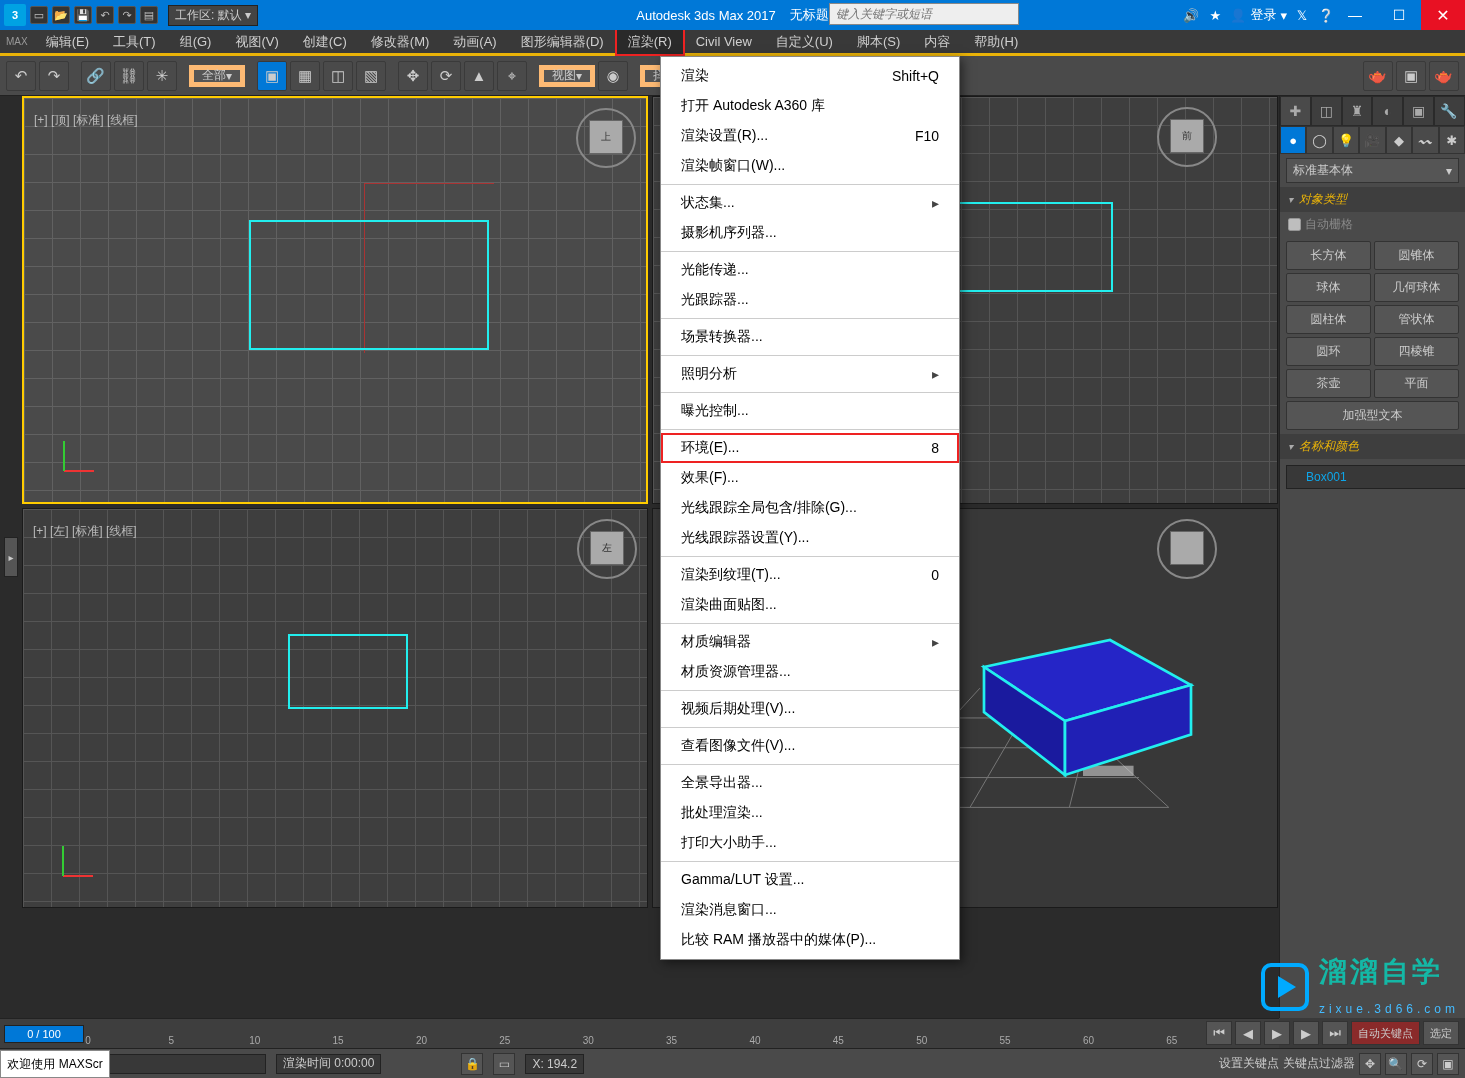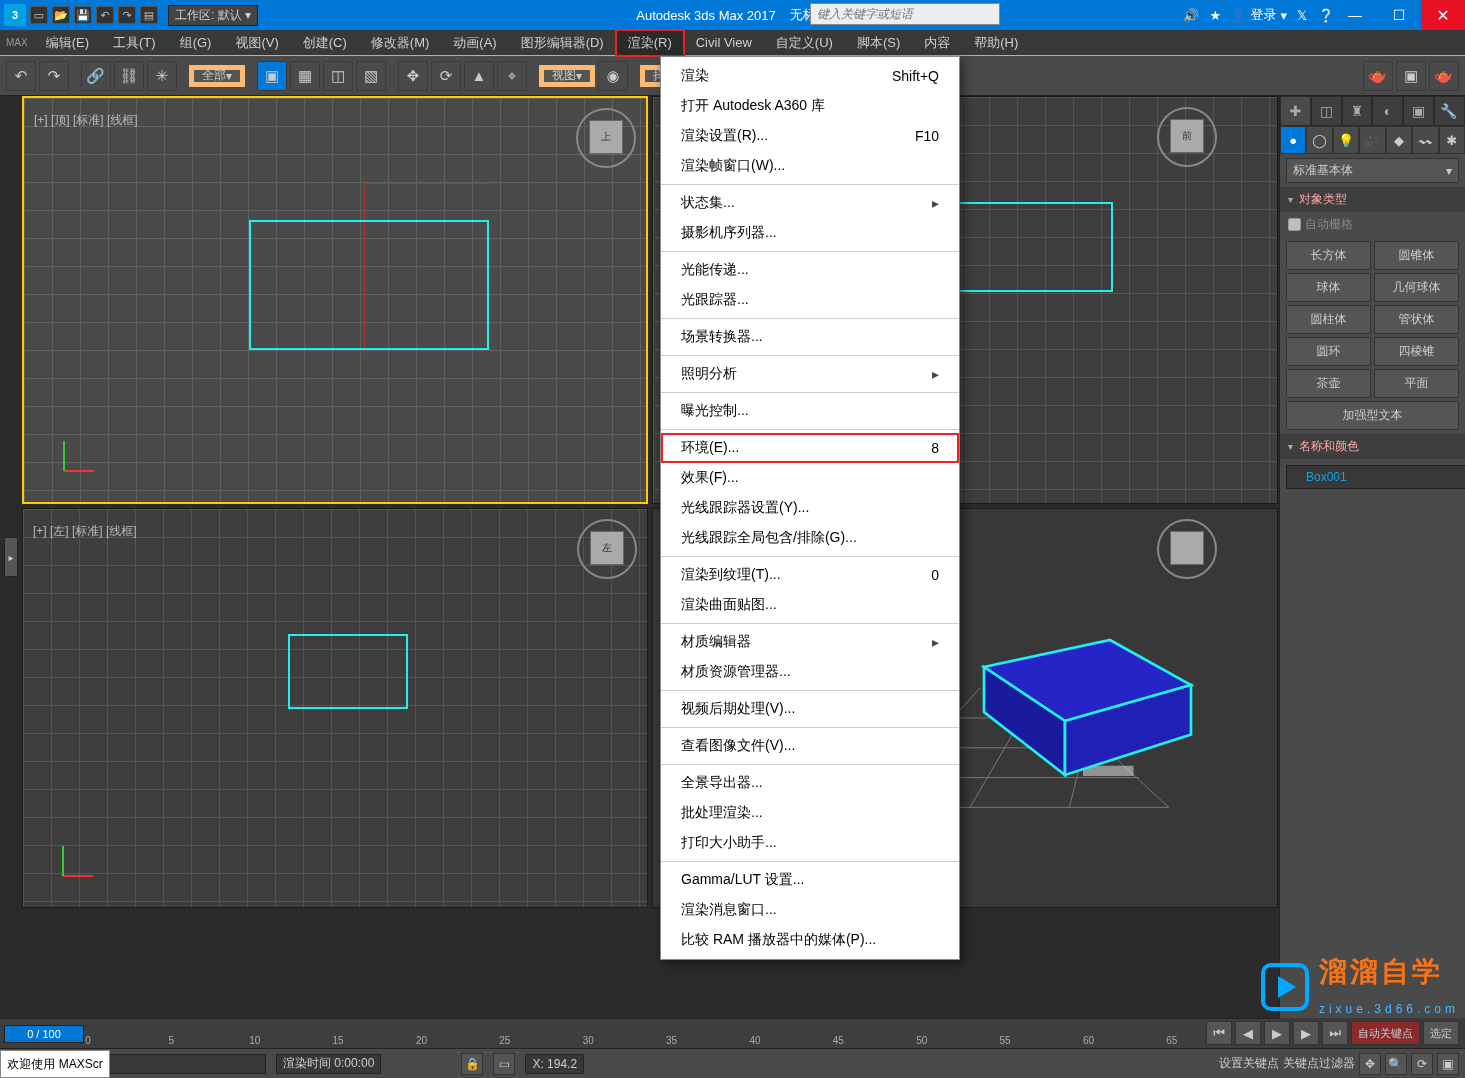--- a/index.html
+++ b/index.html
@@ -5,31 +5,31 @@
 * { margin: 0; padding: 0; box-sizing: border-box; font-family: "Microsoft YaHei", Arial, sans-serif; user-select: none; }
 body { width: 1465px; height: 1078px; background: #3a3a3a; color: #ccc; font-size: 12px; overflow: hidden; position: relative; }
 
 
 .titlebar { height: 30px; background: linear-gradient(#0078d7,#0078d7); display: flex; align-items: center; color: #fff; position: relative; }
 .titlebar .qat { display: flex; align-items: center; gap: 4px; padding: 0 4px; }
 .qat .logo { width: 22px; height: 22px; background:#00a2e3; color:#fff; display:flex;align-items:center;justify-content:center;font-weight:bold;border-radius:2px;font-size:11px; }
 .qat .qicon { width: 18px; height: 18px; background:#333; border:1px solid #555; border-radius:2px; display:flex;align-items:center;justify-content:center;font-size:11px;color:#bbb; }
 .titlebar .ws { margin-left: 6px; background:#444;border:1px solid #222;color:#ccc;padding:1px 6px;font-size:12px; display:flex;align-items:center; }
 .titlebar .title-center { position:absolute; left:50%; transform:translateX(-50%); display:flex; align-items:center; gap:14px; font-size:13px; }
-.titlebar .search { position:absolute; left: 810px; top:3px; }
+.titlebar .search { position:absolute; left: 829px; top:3px; }
 .titlebar .search input { width: 190px; height:22px; background:#eee; border:1px solid #888; padding:0 6px; font-style:italic; font-size:12px; }
 .titlebar .right-cluster { position:absolute; right: 130px; display:flex; align-items:center; gap:6px; }
 .right-cluster .ricon { width:18px;height:18px;display:flex;align-items:center;justify-content:center;color:#fff;font-size:13px; }
 .right-cluster .login { display:flex;align-items:center;gap:4px;color:#fff;font-size:13px; }
 .titlebar .win-controls { position:absolute; right:0; top:0; display:flex; }
 .win-controls div { width:44px;height:30px;display:flex;align-items:center;justify-content:center;color:#fff;font-size:14px; }
 .win-controls .close { background:#e81123; font-size:16px; }
 
 
-.menubar { height: 26px; background:#393939; display:flex; align-items:center; padding:0 6px; color:#cfcfcf; font-size:13px; border-bottom:1px solid #eab308; }
+.menubar { height: 26px; background:#393939; display:flex; align-items:center; padding:0 6px; color:#cfcfcf; font-size:13px; border-bottom:3px solid #eab308; }
 .menubar .mi { padding:4px 12px; cursor:default; }
 .menubar .mi.active { background:#2a2a2a; outline:2px solid #e22; outline-offset:-1px; }
 .menubar .maxlbl { color:#999; font-size:10px; padding-right:6px; }
 
 
 .main-toolbar { height: 40px; background:#4a4a4a; border-bottom:1px solid #222; display:flex; align-items:center; padding:0 6px; gap:3px; }
 .main-toolbar .tbtn { width:30px;height:30px;background:#4a4a4a;border:1px solid #3a3a3a;display:flex;align-items:center;justify-content:center;color:#ccc;font-size:15px;border-radius:2px; }
 .main-toolbar .tbtn.sel { background:#0078d7; }
 .main-toolbar .tsep { width:6px; }
 .main-toolbar .tdrop { background:#555;border:5px solid #fdba74;color:#ccc;padding:2px 8px;font-size:12px;height:22px;display:flex;align-items:center; }
@@ -72,21 +72,21 @@
 
 
 .cmdpanel { width:186px; background:#4a4a4a; border-left:1px solid #222; display:flex; flex-direction:column; }
 .cmdpanel .cp-tabs { display:flex; height:30px; background:#3e3e3e; }
 .cp-tabs .cp-tab { flex:1; display:flex;align-items:center;justify-content:center;border:1px solid #2a2a2a;color:#aaa;font-size:14px; }
 .cp-tabs .cp-tab.active { background:#4a4a4a; }
 .cmdpanel .cp-row { display:flex; height:28px; background:#4a4a4a; }
 .cp-row .cp-btn { flex:1; display:flex;align-items:center;justify-content:center;border:1px solid #333;color:#ccc;font-size:13px; }
 .cp-row .cp-btn.on { background:#0078d7;color:#fff; }
 .cmdpanel .cp-drop { margin:4px 6px; background:#555;border:1px solid #333;color:#ccc;padding:3px 6px;font-size:12px;display:flex;justify-content:space-between;align-items:center; }
-.cmdpanel .rollout-hdr { background:#3e3e3e;padding:4px 8px;font-size:12px;color:#fca5a5;display:flex;align-items:center;gap:6px; }
+.cmdpanel .rollout-hdr { background:#3e3e3e;padding:4px 8px;font-size:12px;color:#eab308;display:flex;align-items:center;gap:6px;font-style:italic; }
 .rollout-hdr::before { content:"▾"; font-size:10px; color:#aaa; }
 .cmdpanel .btngrid { display:grid; grid-template-columns:1fr 1fr; gap:3px; padding:4px 6px; }
 .btngrid button { background:#555;border:1px solid #333;color:#ccc;padding:5px 0;font-size:12px;border-radius:2px;cursor:default; }
 .btngrid .wide { grid-column:1/3; }
 .cmdpanel .namecolor { padding:6px; display:flex; gap:4px; }
 .namecolor input { flex:1; background:#383838;border:1px solid #222;color:#0ea5e9;padding:3px 19px;font-size:12px; }
 .namecolor .swatch { width:24px;height:24px;background:#20c;border:1px solid #222; }
 .cmdpanel .autog { padding:4px 8px;color:#888;font-size:12px;display:flex;align-items:center;gap:4px; }
 .autog input { accent-color:#888; }
 
@@ -107,21 +107,21 @@
 .statusbar .sbtn { width:22px;height:22px;background:#555;border:1px solid #333;display:flex;align-items:center;justify-content:center;color:#ccc;font-size:12px; }
 .statusbar .right { margin-left:auto; display:flex; gap:4px; align-items:center; }
 .mini-icons { position:absolute; left:4px; bottom:34px; width:38px; height:26px; background:#1e90ff; border:1px solid #048; display:grid;grid-template-columns:1fr 1fr;grid-template-rows:1fr 1fr; }
 .mini-icons div { border:1px solid #048; }
 .welcome { position:absolute; left:0; bottom:0; width:110px; height:28px; background:#fff;border:1px solid #888;color:#000;display:flex;align-items:center;justify-content:center;font-size:12px;z-index:50; }
 
 
 .watermark { position:absolute; right:6px; bottom:62px; z-index:60; display:flex; align-items:center; gap:10px; }
 .watermark .play { width:48px;height:48px;border:4px solid #0af;border-radius:10px;display:flex;align-items:center;justify-content:center; }
 .watermark .play::before { content:""; border-left:18px solid #0af;border-top:11px solid transparent;border-bottom:11px solid transparent;margin-left:5px; }
-.watermark .txt { color:#f97316; font-size:28px; font-weight:bold; letter-spacing:3px; line-height:1; }
+.watermark .txt { color:#14b8a6; font-size:28px; font-weight:bold; letter-spacing:3px; line-height:1; }
 .watermark .sub { color:#4bf; font-size:12px; letter-spacing:4px;margin-top:16px; }
 
 .anim-btns { position:absolute; right:6px; bottom:30px; height:30px; display:flex; gap:3px; align-items:center; z-index:5; }
 .anim-btns .abtn { width:26px;height:24px;background:#555;border:1px solid #333;display:flex;align-items:center;justify-content:center;color:#ccc;font-size:13px; }
 .anim-btns .albl { background:#555;border:1px solid #333;color:#ccc;padding:3px 6px;font-size:11px;height:24px;display:flex;align-items:center; }
 .anim-btns .auto { background:#8a2a2a; }
 
 .vp-handle { position:absolute; left:4px; top:50%; width:14px;height:40px;background:#555;border:1px solid #222;display:flex;align-items:center;justify-content:center;color:#ccc;font-size:10px;z-index:6;transform:translateY(-50%); }
 
 </style>
@@ -388,24 +388,24 @@
     </div>
     <hr>
     <div class="rmi hl">
       <span>环境(E)...</span>
       <span>8</span>
     </div>
     <div class="rmi">
       <span>效果(F)...</span>
     </div>
     <div class="rmi">
+      <span>光线跟踪全局包含/排除(G)...</span>
+    </div>
+    <div class="rmi">
       <span>光线跟踪器设置(Y)...</span>
-    </div>
-    <div class="rmi">
-      <span>光线跟踪全局包含/排除(G)...</span>
     </div>
     <hr>
     <div class="rmi">
       <span>渲染到纹理(T)...</span>
       <span>0</span>
     </div>
     <div class="rmi">
       <span>渲染曲面贴图...</span>
     </div>
     <hr>

